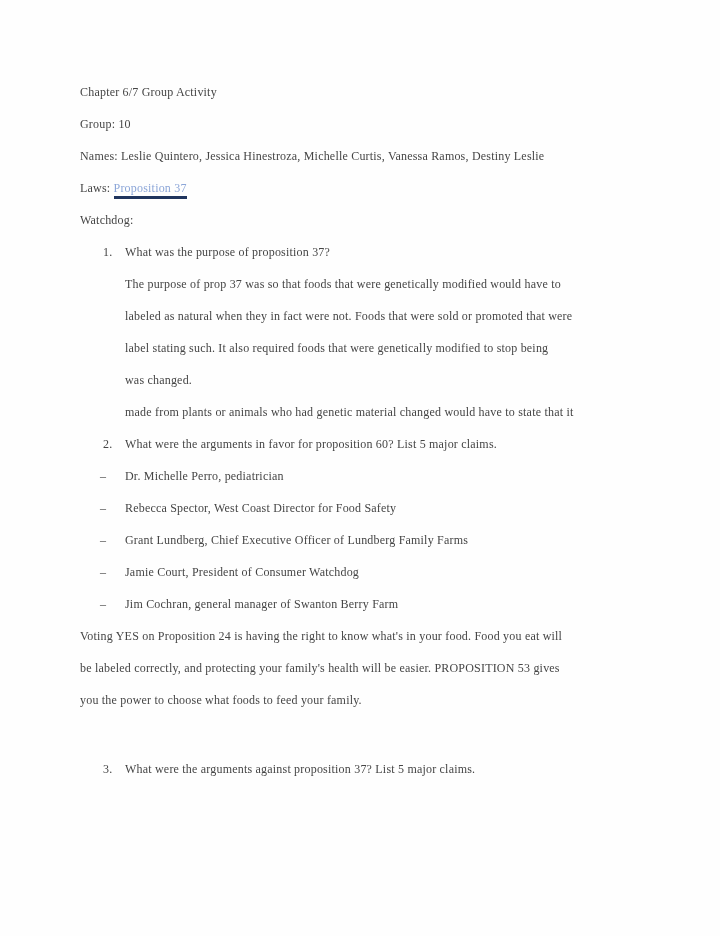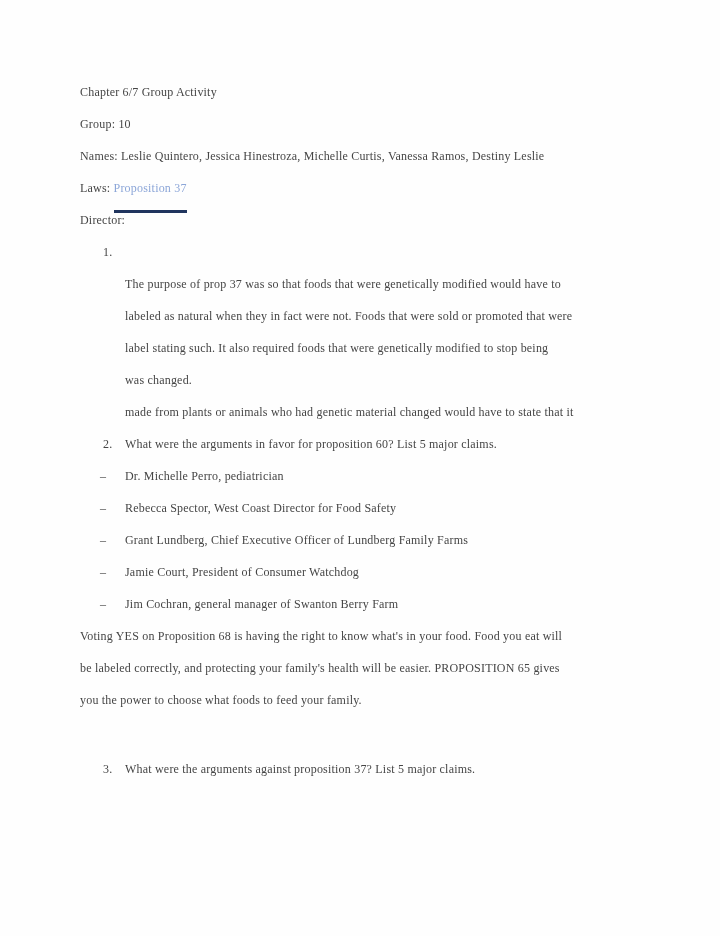--- a/index.html
+++ b/index.html
@@ -50,21 +50,21 @@
     flex: 0 0 auto;
   }
   .indented {
     margin-left: 45px;
     font-family: Liberation Serif, serif;
   }
   .doc-link {
     color: #8ca6d8;
     text-decoration: none;
     border-bottom: 3px solid #20355e;
-    padding-bottom: 15px;
+    padding-bottom: 1px;
     cursor: pointer;
   }
   .gap-before {
     margin-top: 37px;
   }
 </style>
 </head>
 <body>
 
 <div class="page">
@@ -75,24 +75,25 @@
     <div class="line">Group: 10</div>
 
     <div class="line">Names: Leslie Quintero, Jessica Hinestroza, Michelle Curtis, Vanessa Ramos, Destiny Leslie</div>
 
     <div class="line">
       <span>Laws:</span>
       <span> </span>
       <a class="doc-link">Proposition 37</a>
     </div>
 
-    <div class="line">Director:</div>
+    <div class="line">Watchdog:</div>
 
     <div class="num-item">
       <span class="num">1.</span>
+      <span>What was the purpose of proposition 37?</span>
     </div>
 
     <div class="indented">
       <div class="line">The purpose of prop 37 was so that foods that were genetically modified would have to</div>
       <div class="line">labeled as natural when they in fact were not. Foods that were sold or promoted that were</div>
       <div class="line">label stating such. It also required foods that were genetically modified to stop being</div>
       <div class="line">was changed.</div>
       <div class="line">made from plants or animals who had genetic material changed would have to state that it</div>
     </div>
 
@@ -118,22 +119,22 @@
         <span class="dash">–</span>
         <span>Jamie Court, President of Consumer Watchdog</span>
       </div>
       <div class="dash-item">
         <span class="dash">–</span>
         <span>Jim Cochran, general manager of Swanton Berry Farm</span>
       </div>
     </div>
 
     <div>
-      <div class="line">Voting YES on Proposition 68 is having the right to know what's in your food. Food you eat will</div>
-      <div class="line">be labeled correctly, and protecting your family's health will be easier. PROPOSITION 65 gives</div>
+      <div class="line">Voting YES on Proposition 24 is having the right to know what's in your food. Food you eat will</div>
+      <div class="line">be labeled correctly, and protecting your family's health will be easier. PROPOSITION 53 gives</div>
       <div class="line">you the power to choose what foods to feed your family.</div>
     </div>
 
     <div class="num-item gap-before">
       <span class="num">3.</span>
       <span>What were the arguments against proposition 37? List 5 major claims.</span>
     </div>
 
 
   </div>

